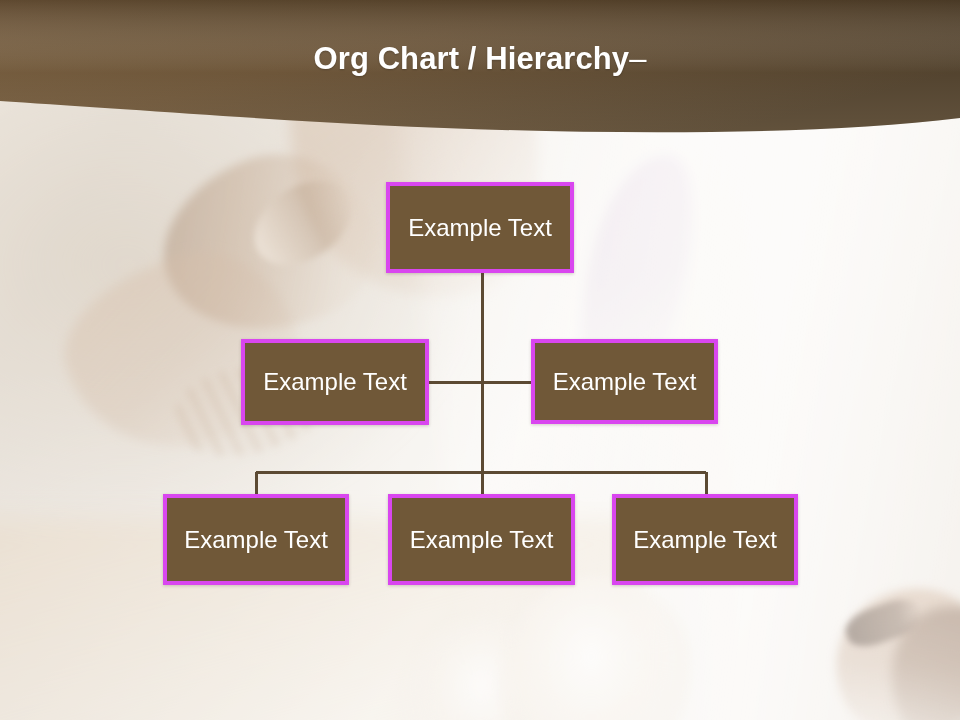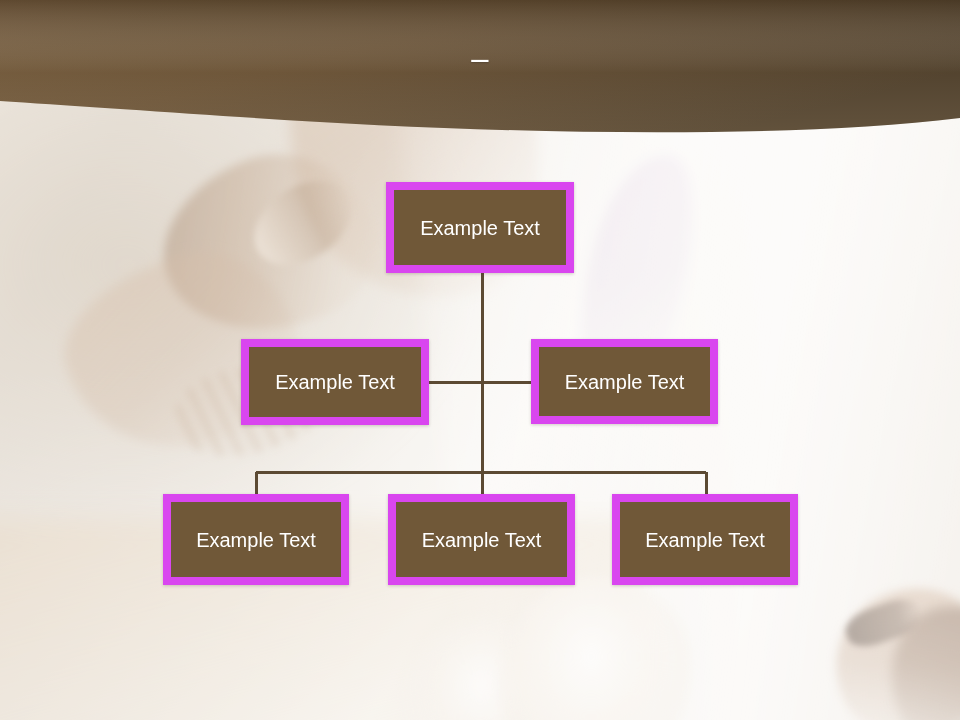--- a/index.html
+++ b/index.html
@@ -291,26 +291,26 @@
     position: absolute;
     inset: 0;
     pointer-events: none;
   }
 
   
   .node {
     position: absolute;
     box-sizing: border-box;
     background: #705838;
-    border: 8px solid #d946ef;
+    border: 4px solid #d946ef;
     display: flex;
     align-items: center;
     justify-content: center;
     color: #ffffff;
-    font-size: 20px;
+    font-size: 24px;
     line-height: 1;
     box-shadow: 0 1px 3px rgba(60,45,28,0.22);
   }
   .node-label {
     white-space: nowrap;
   }
 
   #node-root  { left: 386px; top: 182px; width: 188px; height: 91px; }
   #node-l1    { left: 241px; top: 339px; width: 188px; height: 86px; }
   #node-r1    { left: 531px; top: 339px; width: 187px; height: 85px; }
@@ -355,20 +355,21 @@
         <linearGradient id="hdrGradV" x1="0" y1="0" x2="0" y2="1">
           <stop offset="0%" stop-color="rgba(40,30,18,0.35)"></stop>
           <stop offset="55%" stop-color="rgba(255,255,255,0.02)"></stop>
           <stop offset="100%" stop-color="rgba(255,235,205,0.10)"></stop>
         </linearGradient>
       </defs>
       <path d="M0,0 L960,0 L960,118 C770,141 470,133 240,117 C150,111 60,105 0,101 Z" fill="url(#hdrGrad)"></path>
       <path d="M0,0 L960,0 L960,118 C770,141 470,133 240,117 C150,111 60,105 0,101 Z" fill="url(#hdrGradV)"></path>
     </svg>
     <div class="header-title">
+      <span class="title-strong">Org Chart / Hierarchy </span>
       <span class="title-light">– </span>
     </div>
   </div>
 
   <svg class="connectors" width="960" height="720" viewBox="0 0 960 720">
     <g stroke="#5C4A33" stroke-width="3" fill="none" shape-rendering="crispEdges">
 
       <line x1="482" y1="273" x2="482" y2="472"></line>
 
       <line x1="429" y1="382" x2="531" y2="382"></line>

